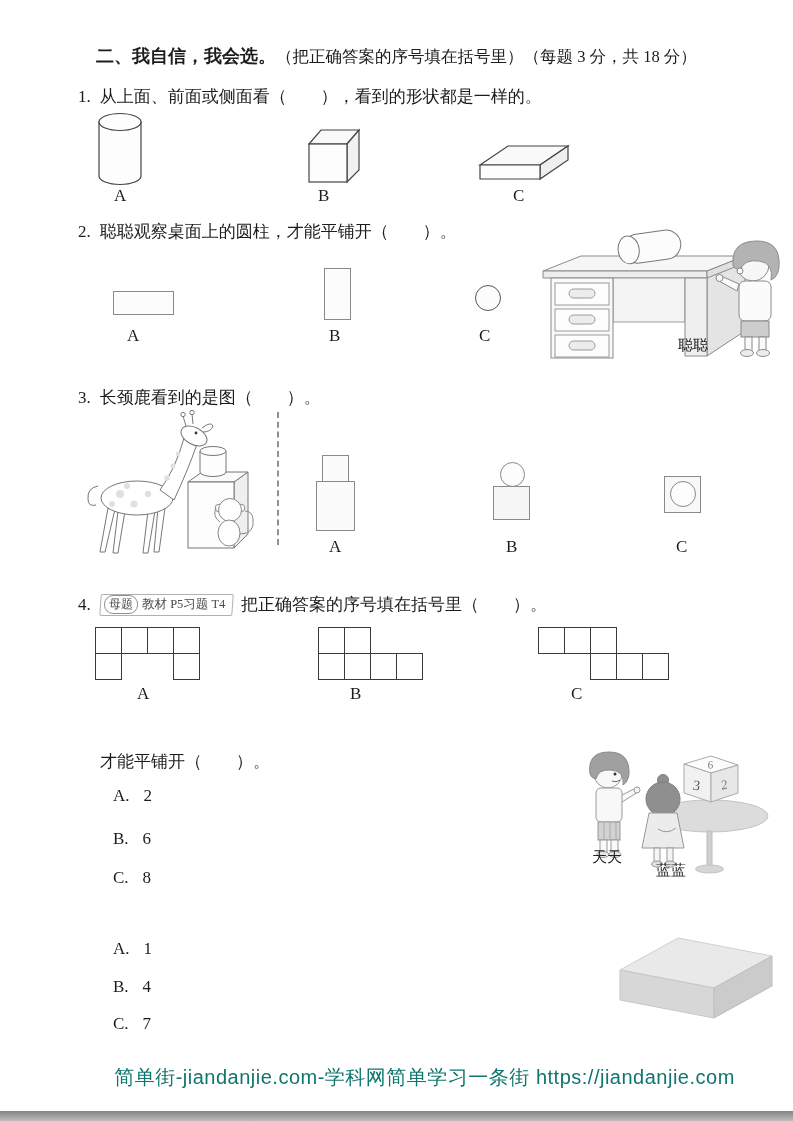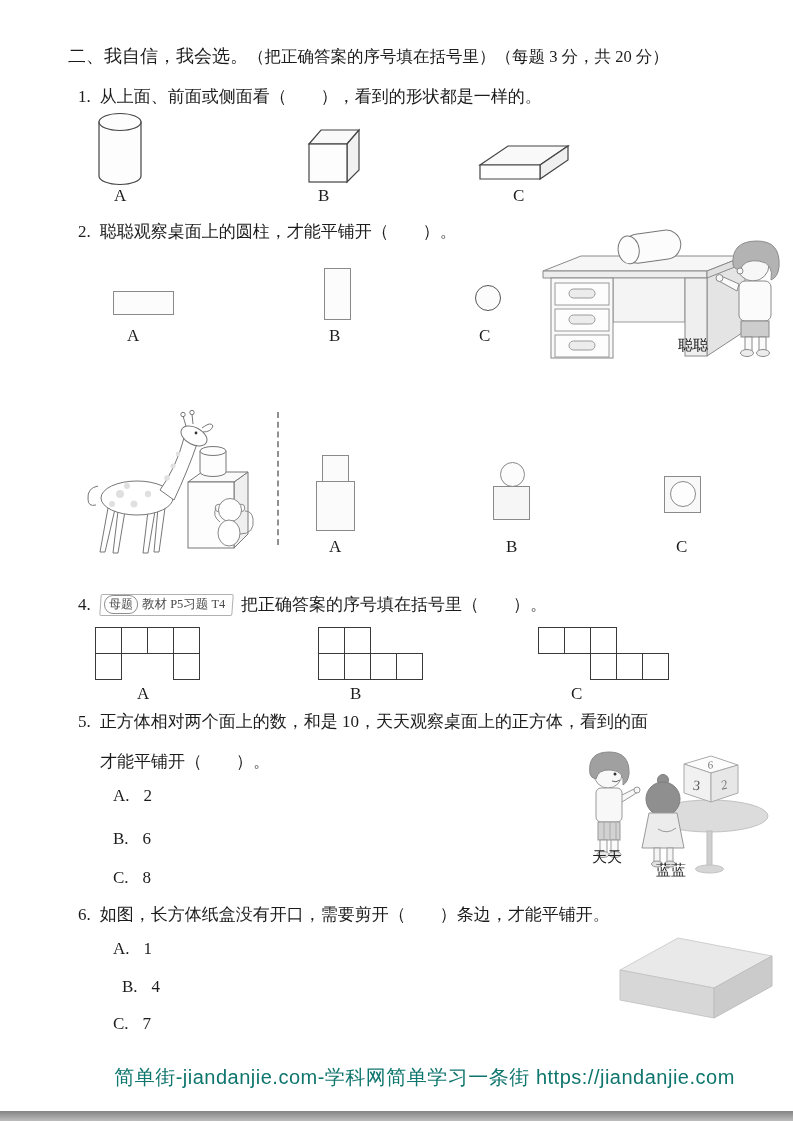--- a/index.html
+++ b/index.html
@@ -1,21 +1,21 @@
 <!DOCTYPE html>
 <html><head>
 <meta charset="utf-8">
 <style>
   html,body{margin:0;padding:0;background:#e8e8e8;}
   .page{position:relative;width:793px;height:1121px;background:#ffffff;overflow:hidden;
         font-family:"Liberation Serif","DejaVu Serif",serif;color:#1c1c1c;}
   .abs{position:absolute;}
   .qline{font-size:17px;white-space:nowrap;}
   .qnum{margin-right:9px;}
-  .sec-title{font-size:18px;font-weight:normal;}
+  .sec-title{font-size:18px;font-weight:bold;margin-left:28px;}
   .sec-sub{font-size:16.5px;font-weight:normal;}
   .shape-label{font-size:17px;}
   .opt-row{font-size:17px;white-space:nowrap;}
   .opt-row .opt-val{margin-left:14px;}
   .box-outline{border:1px solid #8a8a8a;background:#fcfcfc;box-sizing:border-box;}
   .circle{border-radius:50%;}
   .net{position:absolute;}
   .net-cell{position:absolute;width:27px;height:27px;border:1px solid #3a3a3a;background:#fff;box-sizing:border-box;}
   .badge-tag{display:inline-block;border:1px solid #b0b0b0;border-radius:2px;padding:0 7px 1px 3px;
              font-size:12.5px;color:#4a4a4a;transform:skewX(-4deg);margin-right:8px;vertical-align:2px;background:#fff;}
@@ -28,21 +28,21 @@
           font-size:20px;color:#0f766e;letter-spacing:.5px;padding-left:28px;}
   .bottom-band{width:100%;height:10px;background:linear-gradient(to bottom,#848484,#bcbcbc);}
   svg{display:block;}
 </style>
 </head>
 <body>
 
 <div class="page">
 
   <div class="abs qline" style="left:68px;top:44px;">
-    <span class="sec-title">二、我自信，我会选。</span><span class="sec-sub">（把正确答案的序号填在括号里）（每题 3 分，共 20 分）</span>
+    <span class="sec-title">二、我自信，我会选。</span><span class="sec-sub">（把正确答案的序号填在括号里）（每题 3 分，共 18 分）</span>
   </div>
 
   <div class="abs qline" style="left:78px;top:85px;">
     <span class="qnum">1.</span><span>从上面、前面或侧面看（　　），看到的形状都是一样的。</span>
   </div>
 
   <svg class="abs" style="left:97px;top:112px;" width="46" height="75" viewBox="0 0 46 75">
     <path d="M2,10 L2,64 A21,8.5 0 0 0 44,64 L44,10 Z" fill="#fdfdfd" stroke="#444" stroke-width="1.2"></path>
     <ellipse cx="23" cy="10" rx="21" ry="8.5" fill="#fdfdfd" stroke="#444" stroke-width="1.2"></ellipse>
   </svg>
@@ -99,20 +99,23 @@
     <circle cx="184.5" cy="57" r="3.5" fill="#f7f7f7" stroke="#8a8a8a"></circle>
     <rect x="204" y="60" width="32" height="40" rx="6" fill="#fbfbfb" stroke="#8a8a8a"></rect>
     <rect x="206" y="100" width="28" height="16" fill="#cdcdcd" stroke="#8a8a8a"></rect>
     <rect x="210" y="116" width="7" height="14" fill="#fafafa" stroke="#8a8a8a"></rect>
     <rect x="224" y="116" width="7" height="14" fill="#fafafa" stroke="#8a8a8a"></rect>
     <ellipse cx="212" cy="132" rx="6.5" ry="3.5" fill="#ececec" stroke="#8a8a8a"></ellipse>
     <ellipse cx="228" cy="132" rx="6.5" ry="3.5" fill="#ececec" stroke="#8a8a8a"></ellipse>
   </svg>
   <div class="abs char-label" style="left:678px;top:336px;">聪聪</div>
 
+  <div class="abs qline" style="left:78px;top:386px;">
+    <span class="qnum">3.</span><span>长颈鹿看到的是图（　　）。</span>
+  </div>
 
   <svg class="abs" style="left:82px;top:406px;" width="195" height="155" viewBox="0 0 195 155">
 
     <path d="M16,80 q-11,2 -10,13 q0,8 8,6" fill="none" stroke="#777"></path>
     <path d="M26,102 L18,146 L23,146 L33,103 Z" fill="#fff" stroke="#777"></path>
     <path d="M36,105 L31,147 L36,147 L43,105 Z" fill="#fff" stroke="#777"></path>
     <path d="M66,105 L61,147 L66,147 L73,105 Z" fill="#fff" stroke="#777"></path>
     <path d="M76,102 L72,146 L77,146 L83,102 Z" fill="#fff" stroke="#777"></path>
     <ellipse cx="55" cy="92" rx="36" ry="17" fill="#fff" stroke="#777"></ellipse>
     <path d="M78,84 Q94,62 102,32 L115,38 Q106,64 92,94 Z" fill="#fff" stroke="#777"></path>
@@ -186,23 +189,20 @@
       <div class="net-cell" style="left: 26px; top: 0px;"></div>
       <div class="net-cell" style="left: 52px; top: 0px;"></div>
       <div class="net-cell" style="left: 52px; top: 26px;"></div>
       <div class="net-cell" style="left: 78px; top: 26px;"></div>
       <div class="net-cell" style="left: 104px; top: 26px;"></div>
     </div>
   <div class="abs shape-label" style="left:137px;top:684px;">A</div>
   <div class="abs shape-label" style="left:350px;top:684px;">B</div>
   <div class="abs shape-label" style="left:571px;top:684px;">C</div>
 
-  <div class="abs qline" style="left:78px;top:710px;">
-    <span class="qnum">5.</span><span>正方体相对两个面上的数，和是 10，天天观察桌面上的正方体，看到的面</span>
-  </div>
   <div class="abs qline" style="left:100px;top:750px;">
     <span>才能平铺开（　　）。</span>
   </div>
   <div class="abs opt-row" style="left:113px;top:786px;">
     <span>A.</span><span class="opt-val">2</span>
   </div>
   <div class="abs opt-row" style="left:113px;top:829px;">
     <span>B.</span><span class="opt-val">6</span>
   </div>
   <div class="abs opt-row" style="left:113px;top:868px;">
@@ -243,27 +243,24 @@
     <polygon points="81,77 109,77 116,112 74,112" fill="#ececec" stroke="#999"></polygon>
     <path d="M108,92 q-9,7 -18,1" fill="none" stroke="#999"></path>
     <rect x="86" y="112" width="6" height="14" fill="#f5f5f5" stroke="#999"></rect>
     <rect x="99" y="112" width="6" height="14" fill="#f5f5f5" stroke="#999"></rect>
     <ellipse cx="89" cy="128" rx="5.5" ry="3" fill="#e0e0e0" stroke="#999"></ellipse>
     <ellipse cx="102" cy="128" rx="5.5" ry="3" fill="#e0e0e0" stroke="#999"></ellipse>
   </svg>
   <div class="abs char-label" style="left:592px;top:848px;">天天</div>
   <div class="abs char-label" style="left:656px;top:861px;">蓝蓝</div>
 
-  <div class="abs qline" style="left:78px;top:903px;">
-    <span class="qnum">6.</span><span>如图，长方体纸盒没有开口，需要剪开（　　）条边，才能平铺开。</span>
-  </div>
   <div class="abs opt-row" style="left:113px;top:939px;">
     <span>A.</span><span class="opt-val">1</span>
   </div>
-  <div class="abs opt-row" style="left:113px;top:977px;margin-left:9px;">
+  <div class="abs opt-row" style="left:113px;top:977px;">
     <span>B.</span><span class="opt-val">4</span>
   </div>
   <div class="abs opt-row" style="left:113px;top:1014px;">
     <span>C.</span><span class="opt-val">7</span>
   </div>
 
   <svg class="abs" style="left:614px;top:928px;" width="165" height="100" viewBox="0 0 165 100">
     <polygon points="6,42 64,10 158,28 100,60" fill="#e9e9e9" stroke="#cfcfcf"></polygon>
     <polygon points="6,42 100,60 100,90 6,72" fill="#d7d7d7" stroke="#c6c6c6"></polygon>
     <polygon points="100,60 158,28 158,58 100,90" fill="#cbcbcb" stroke="#bdbdbd"></polygon>

